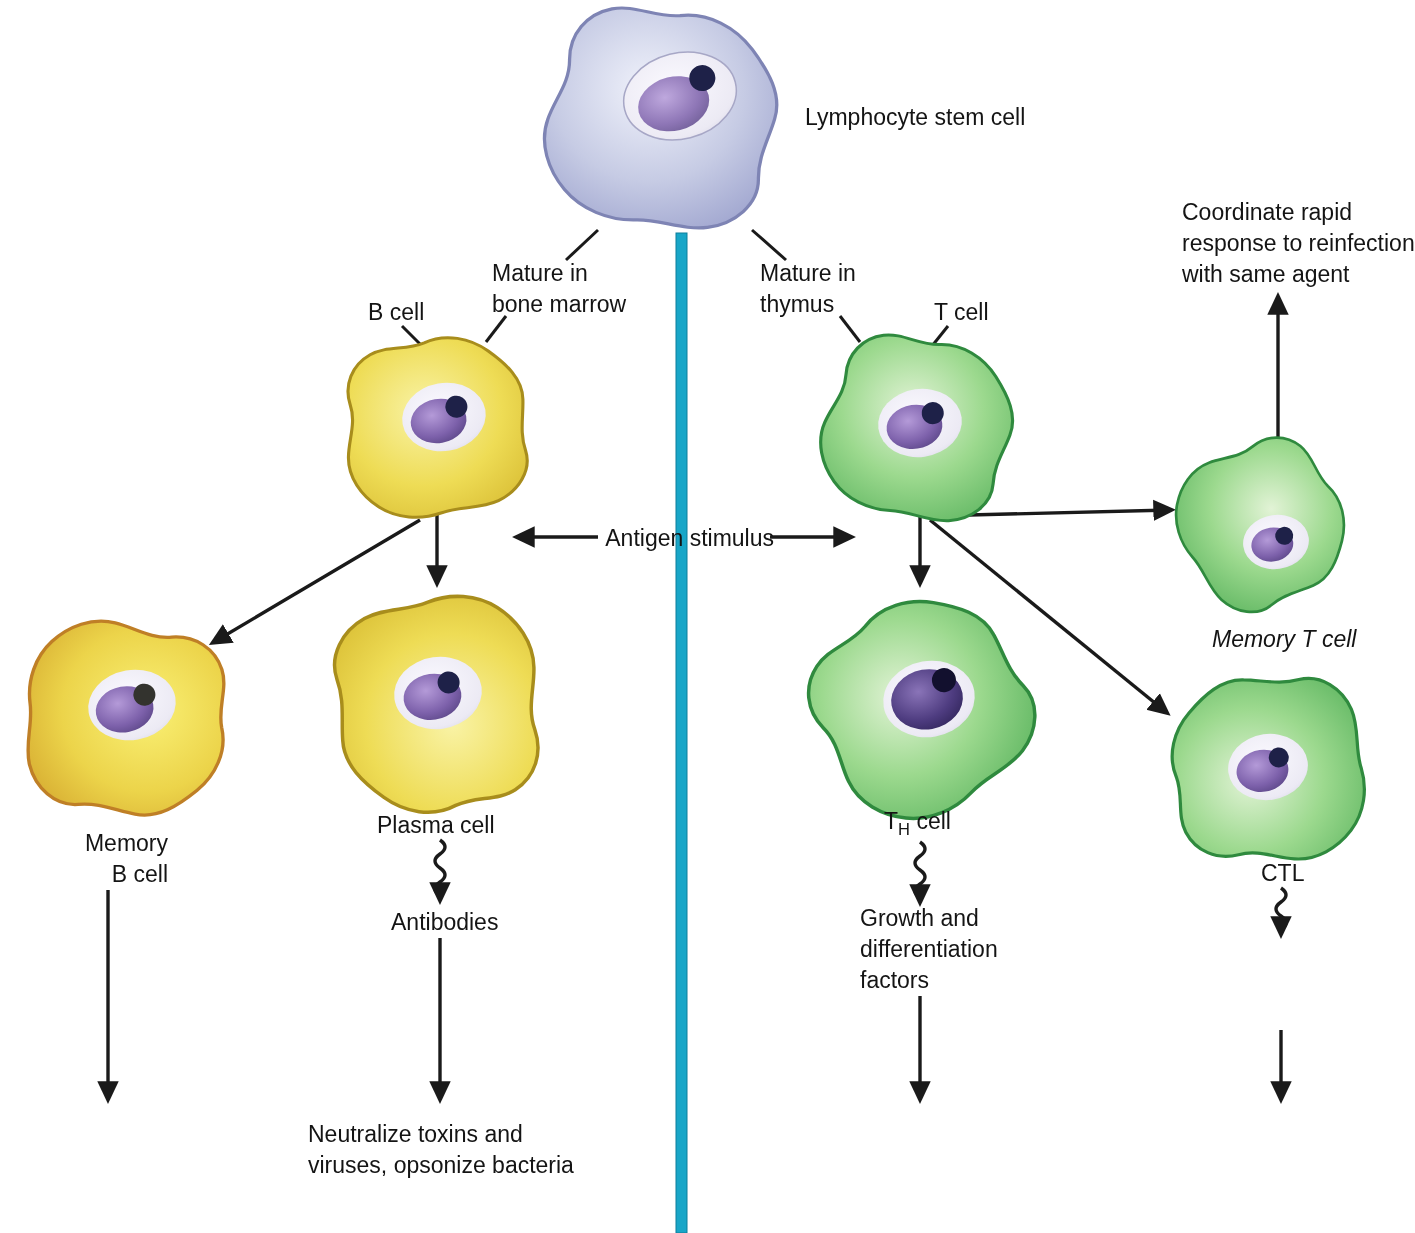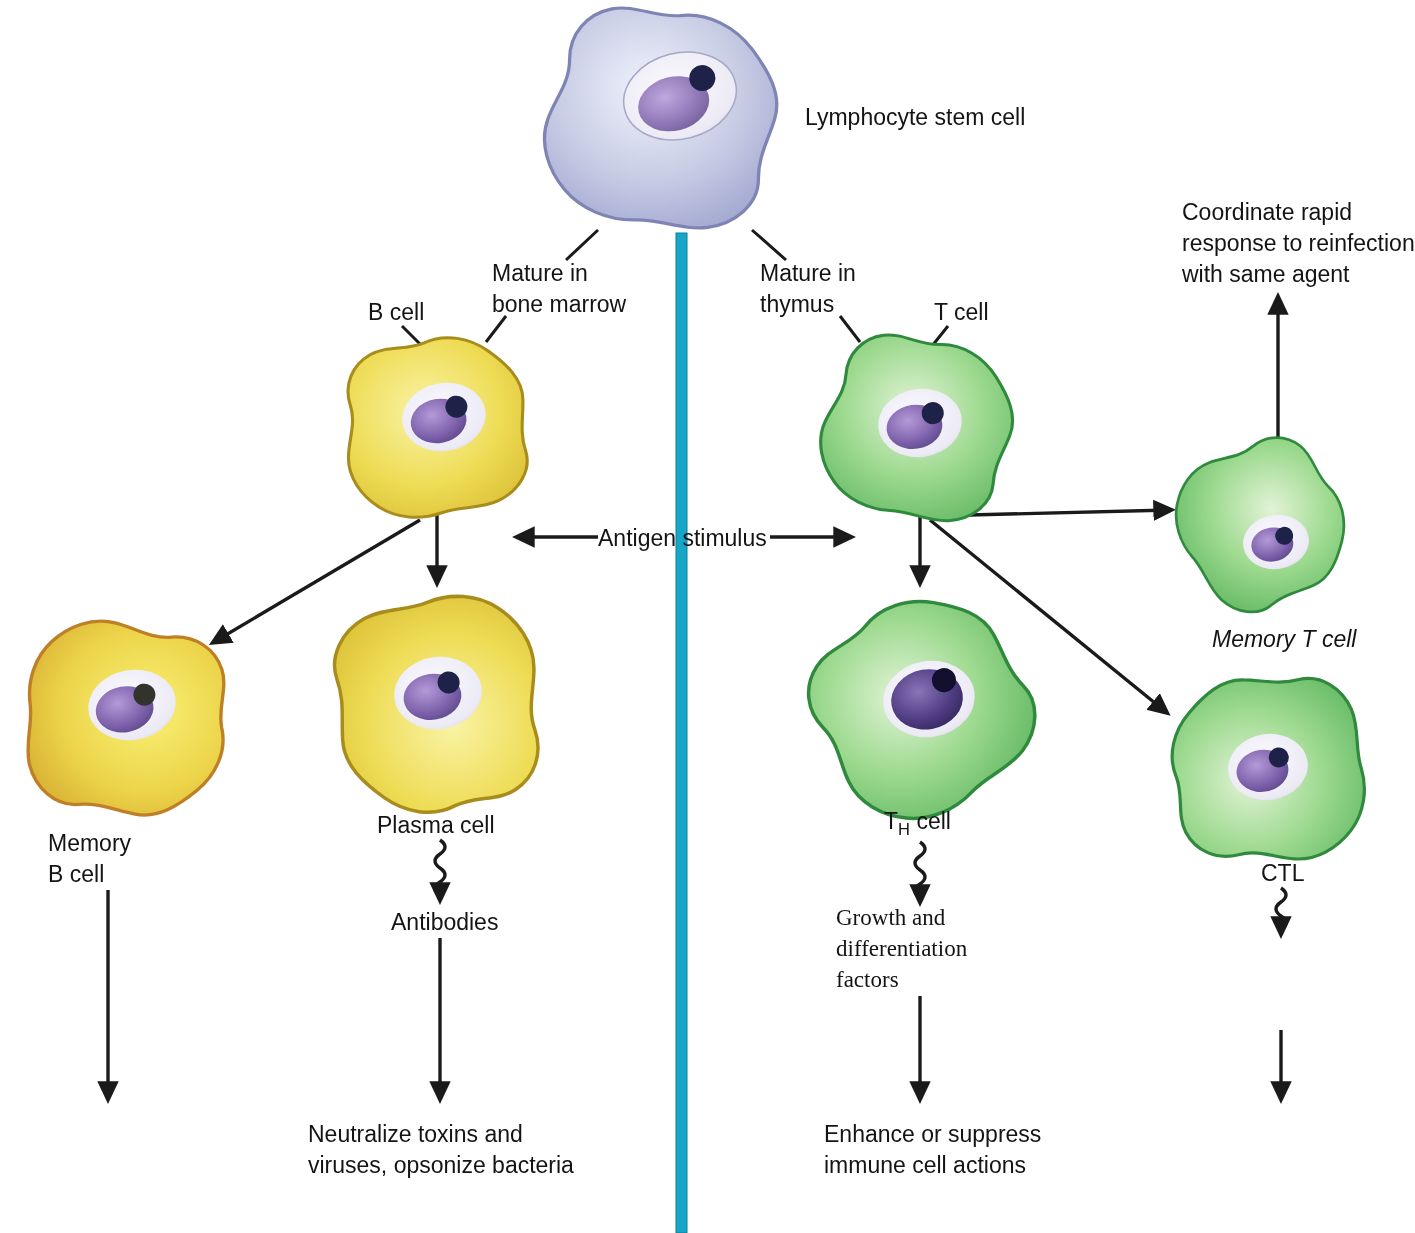--- a/index.html
+++ b/index.html
@@ -12,21 +12,21 @@
     overflow:hidden;
   }
   .svg-layer{position:absolute;left:0;top:0;width:1415px;height:1233px;}
   .label{
     position:absolute;
     font-size:23px;
     color:#141414;
     line-height:1.34;
     white-space:pre-line;
   }
-  .center{text-align:left;}
+  .center{text-align:right;}
   sub.sm{font-size:0.72em;}
 </style>
 </head>
 <body>
 
 <div class="canvas">
 
   <svg class="svg-layer" viewBox="0 0 1415 1233" xmlns="http://www.w3.org/2000/svg">
     <defs>
       <path id="blob" d="M 0,-100 C 25,-108 52,-98 70,-80 C 88,-62 104,-42 101,-18 C 99,2 92,20 96,42 C 100,66 82,88 58,96 C 36,103 14,96 -8,101 C -32,106 -58,100 -76,84 C -94,68 -106,44 -102,20 C -99,0 -88,-18 -92,-40 C -96,-64 -84,-86 -62,-95 C -42,-103 -22,-94 0,-100 Z"></path>
@@ -194,23 +194,21 @@
 B cell</div>
 
   <div class="label" style="left:377px;top:810px;text-align:right;">Plasma cell</div>
 
   <div class="label" style="left:391px;top:907px;">Antibodies</div>
 
   <div class="label" style="left:884px;top:806px;"><span>T</span><sub class="sm">H</sub><span> cell</span></div>
 
   <div class="label" style="left:1261px;top:858px;">CTL</div>
 
-  <div class="label" style="left:836px;top:903px;font-family:Liberation Serif, serif;">Growth and
+  <div class="label" style="left:860px;top:903px;">Growth and
 differentiation
 factors</div>
 
 
   <div class="label" style="left:308px;top:1119px;">Neutralize toxins and
 viruses, opsonize bacteria</div>
-  <div class="label" style="left:824px;top:1119px;">Enhance or suppress
-immune cell actions</div>
 
 </div>
 
 </body></html>

